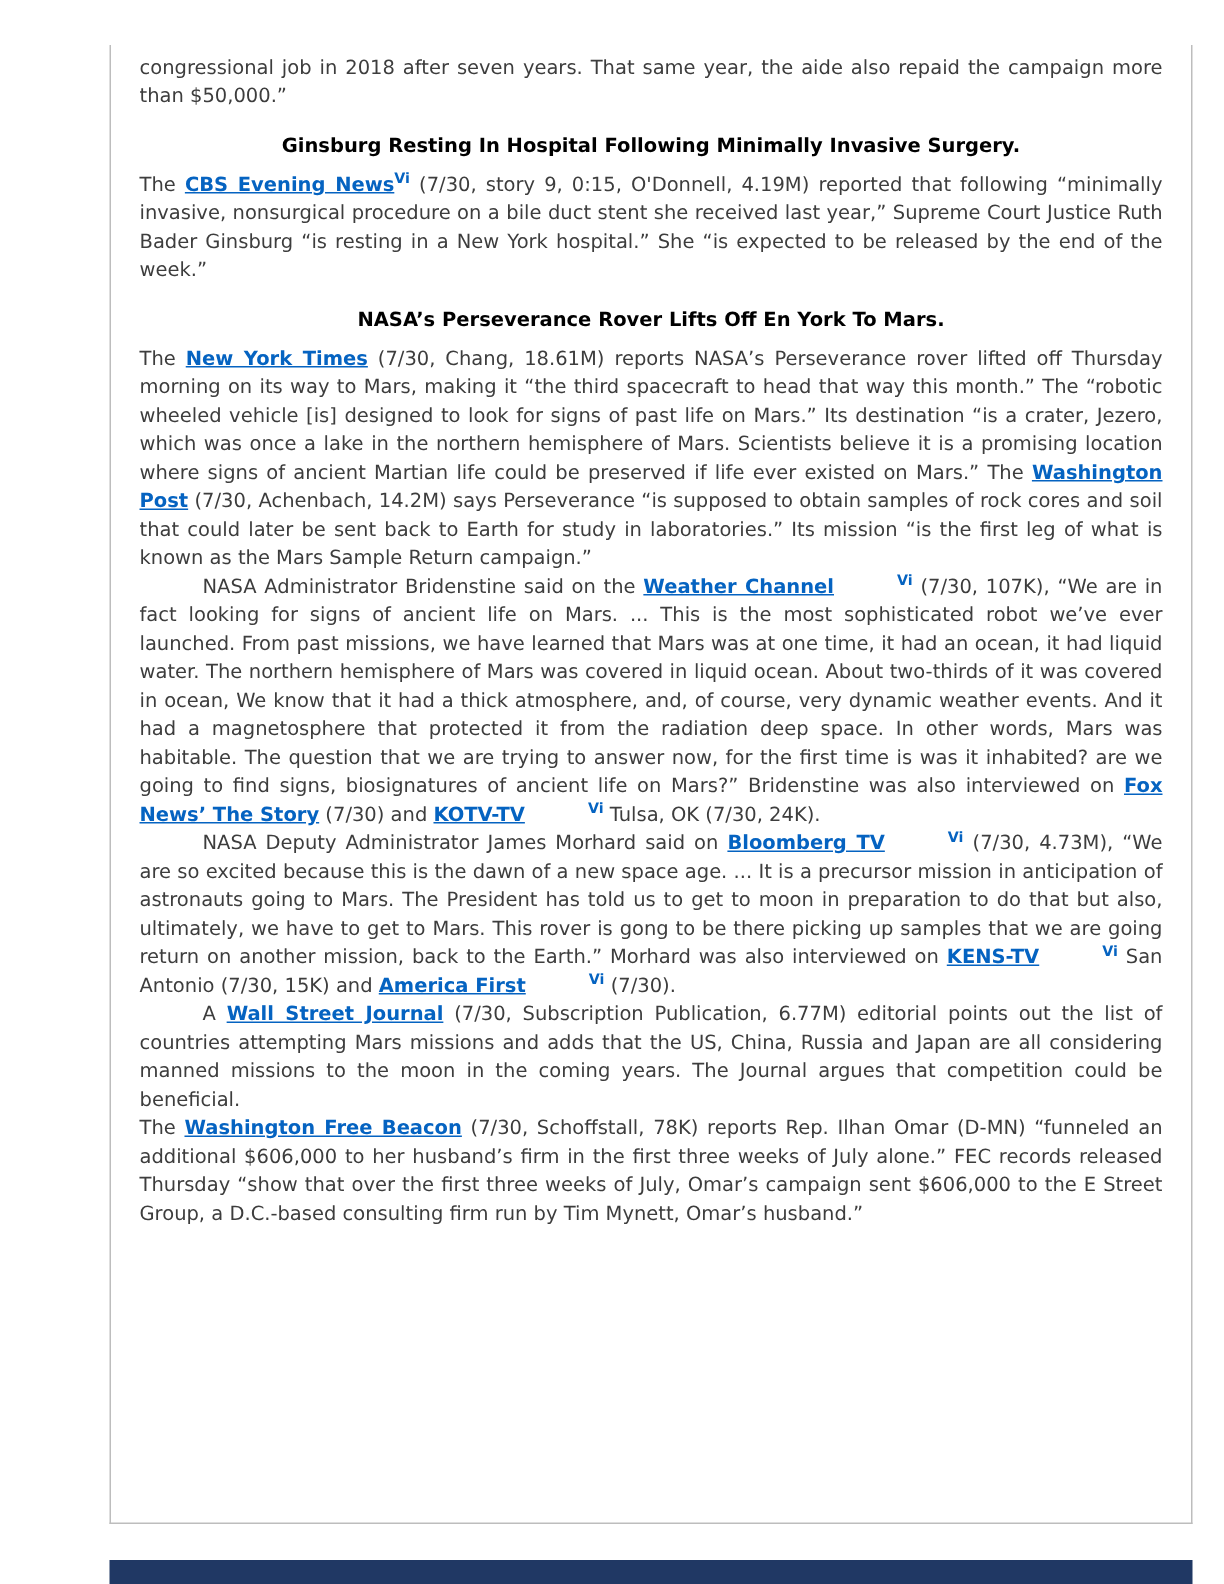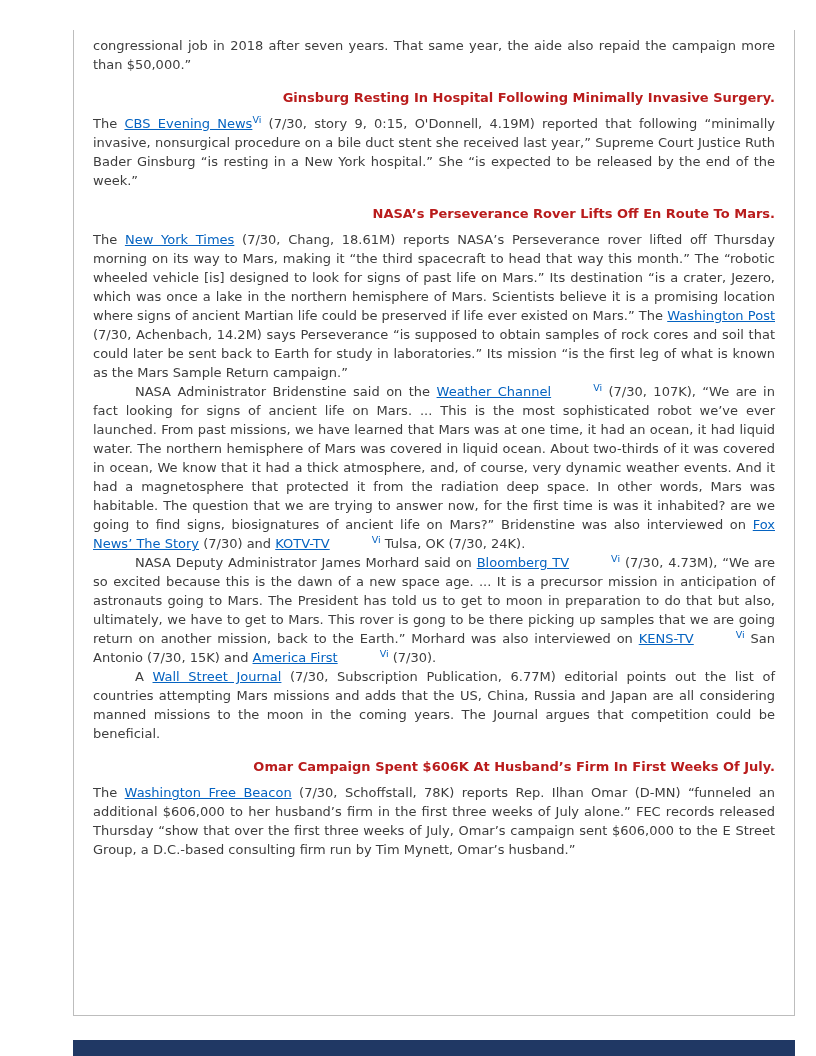--- a/index.html
+++ b/index.html
@@ -29,28 +29,29 @@
     font-size: 13px;
     line-height: 19px;
     color: #3d3d3d;
     text-align: justify;
   }
   .para { margin: 0; }
   .para.indent { text-indent: 42px; }
   .heading {
     margin: 14px 0 7px 0;
     font-weight: bold;
-    color: #b91c1c;
+    color: #000000;
     font-size: 13px;
-    text-align: right;
+    text-align: center;
   }
   .source-link {
     color: var(--link-color, #0563c1);
     text-decoration: underline;
     cursor: pointer;
+    font-weight: bold;
   }
   .vi-sup {
     display: inline-block;      
     font-size: 9.5px;
     line-height: 0;
     vertical-align: super;
     text-decoration: none;
   }
   .footer-bar {
     position: absolute;
@@ -63,23 +64,22 @@
 </style>
 </head>
 <body>
 
 <div class="page">
   <div class="content-frame">
     <div class="doc-body">
         <p class="para"><span>congressional job in 2018 after seven years. That same year, the aide also repaid the campaign more than $50,000.”</span></p>
         <div class="heading">Ginsburg Resting In Hospital Following Minimally Invasive Surgery.</div>
         <p class="para"><span>The </span><a href="#" class="source-link">CBS Evening News<sup class="vi-sup">Vi</sup></a><span> (7/30, story 9, 0:15, O'Donnell, 4.19M) reported that following “minimally invasive, nonsurgical procedure on a bile duct stent she received last year,” Supreme Court Justice Ruth Bader Ginsburg “is resting in a New York hospital.” She “is expected to be released by the end of the week.”</span></p>
-        <div class="heading">NASA’s Perseverance Rover Lifts Off En Route To Mars.</div>
+        <div class="heading">NASA’s Perseverance Rover Lifts Off En York To Mars.</div>
         <p class="para"><span>The </span><a href="#" class="source-link">New York Times</a><span> (7/30, Chang, 18.61M) reports NASA’s Perseverance rover lifted off Thursday morning on its way to Mars, making it “the third spacecraft to head that way this month.” The “robotic wheeled vehicle [is] designed to look for signs of past life on Mars.” Its destination “is a crater, Jezero, which was once a lake in the northern hemisphere of Mars. Scientists believe it is a promising location where signs of ancient Martian life could be preserved if life ever existed on Mars.” The </span><a href="#" class="source-link">Washington Post</a><span> (7/30, Achenbach, 14.2M) says Perseverance “is supposed to obtain samples of rock cores and soil that could later be sent back to Earth for study in laboratories.” Its mission “is the first leg of what is known as the Mars Sample Return campaign.”</span></p>
         <p class="para indent"><span>NASA Administrator Bridenstine said on the </span><a href="#" class="source-link">Weather Channel<sup class="vi-sup">Vi</sup></a><span> (7/30, 107K), “We are in fact looking for signs of ancient life on Mars. ... This is the most sophisticated robot we’ve ever launched. From past missions, we have learned that Mars was at one time, it had an ocean, it had liquid water. The northern hemisphere of Mars was covered in liquid ocean. About two-thirds of it was covered in ocean, We know that it had a thick atmosphere, and, of course, very dynamic weather events. And it had a magnetosphere that protected it from the radiation deep space. In other words, Mars was habitable. The question that we are trying to answer now, for the first time is was it inhabited? are we going to find signs, biosignatures of ancient life on Mars?” Bridenstine was also interviewed on </span><a href="#" class="source-link">Fox News’ The Story</a><span> (7/30) and </span><a href="#" class="source-link">KOTV-TV<sup class="vi-sup">Vi</sup></a><span> Tulsa, OK (7/30, 24K).</span></p>
         <p class="para indent"><span>NASA Deputy Administrator James Morhard said on </span><a href="#" class="source-link">Bloomberg TV<sup class="vi-sup">Vi</sup></a><span> (7/30, 4.73M), “We are so excited because this is the dawn of a new space age. ... It is a precursor mission in anticipation of astronauts going to Mars. The President has told us to get to moon in preparation to do that but also, ultimately, we have to get to Mars. This rover is gong to be there picking up samples that we are going return on another mission, back to the Earth.” Morhard was also interviewed on </span><a href="#" class="source-link">KENS-TV<sup class="vi-sup">Vi</sup></a><span> San Antonio (7/30, 15K) and </span><a href="#" class="source-link">America First<sup class="vi-sup">Vi</sup></a><span> (7/30).</span></p>
         <p class="para indent"><span>A </span><a href="#" class="source-link">Wall Street Journal</a><span> (7/30, Subscription Publication, 6.77M) editorial points out the list of countries attempting Mars missions and adds that the US, China, Russia and Japan are all considering manned missions to the moon in the coming years. The Journal argues that competition could be beneficial.</span></p>
-        <div class="heading">Omar Campaign Spent $606K At Husband’s Firm In First Weeks Of July.</div>
         <p class="para"><span>The </span><a href="#" class="source-link">Washington Free Beacon</a><span> (7/30, Schoffstall, 78K) reports Rep. Ilhan Omar (D-MN) “funneled an additional $606,000 to her husband’s firm in the first three weeks of July alone.” FEC records released Thursday “show that over the first three weeks of July, Omar’s campaign sent $606,000 to the E Street Group, a D.C.-based consulting firm run by Tim Mynett, Omar’s husband.”</span></p>
       </div>
   </div>
   <div class="footer-bar"></div>
 </div>
 
 </body></html>

